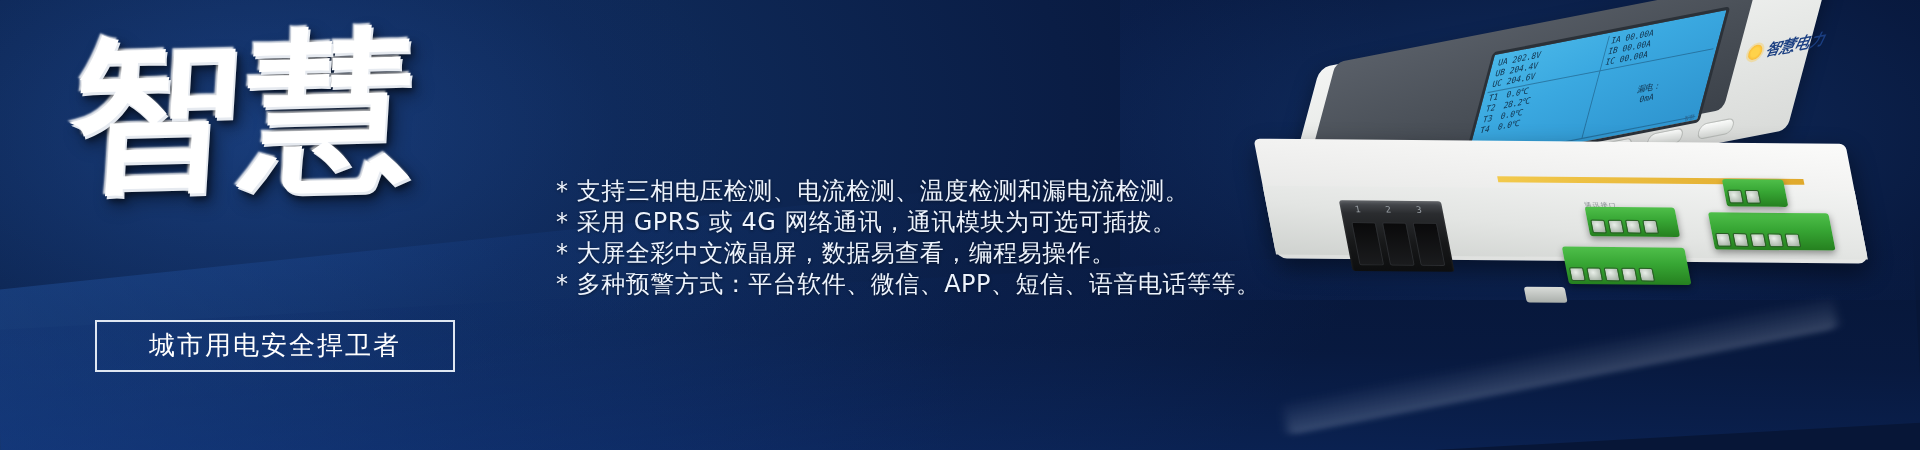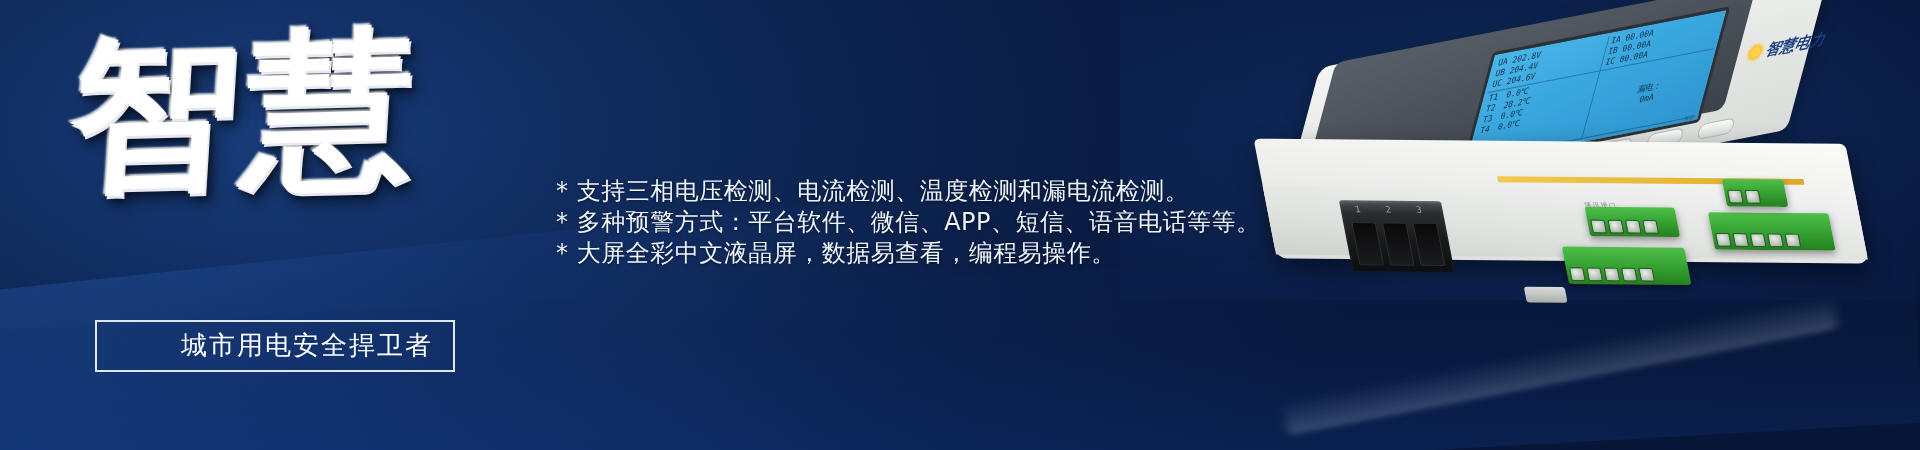--- a/index.html
+++ b/index.html
@@ -52,21 +52,21 @@
       7px 10px 18px rgba(0,0,0,0.45);
     transform:skewX(-5deg) rotate(-1.5deg);
   }
 
   
   .tagbox{
     position:absolute;left:95px;top:320px;
     padding:8px 20px 10px 20px;
     border:2px solid #dfe7f2;
     box-sizing:border-box;width:360px;height:52px;
-    display:flex;align-items:center;justify-content:flex-end;
+    display:flex;align-items:center;justify-content:center;
   }
   .tagbox-inner{
     color:#ffffff;font-size:26px;letter-spacing:2px;white-space:nowrap;
     font-family:"DejaVu Sans","Liberation Sans",sans-serif;
   }
 
   
   .headline{
     position:absolute;left:516px;top:98px;
     color:#ffffff;font-size:50px;font-weight:700;letter-spacing:4px;
@@ -236,22 +236,23 @@
     <div class="calli-text">智慧</div>
   </div>
 
   <div class="tagbox">
     <span class="tagbox-inner">城市用电安全捍卫者</span>
   </div>
 
 
   <div class="bullets">
     <div class="bullet">* 支持三相电压检测、电流检测、温度检测和漏电流检测。</div>
+    <div class="bullet">* 采用 GPRS 或 4G 网络通讯，通讯模块为可选可插拔。</div>
+    <div class="bullet">* 大屏全彩中文液晶屏，数据易查看，编程易操作。</div>
     <div class="bullet">* 多种预警方式：平台软件、微信、APP、短信、语音电话等等。</div>
-    <div class="bullet">* 大屏全彩中文液晶屏，数据易查看，编程易操作。</div>
   </div>
 
   <div class="device-stage">
     <div class="device">
 
       <div class="dev-top"></div>
       <div class="dev-dark"></div>
 
       <div class="lcd">
         <div class="lcd-grid">

